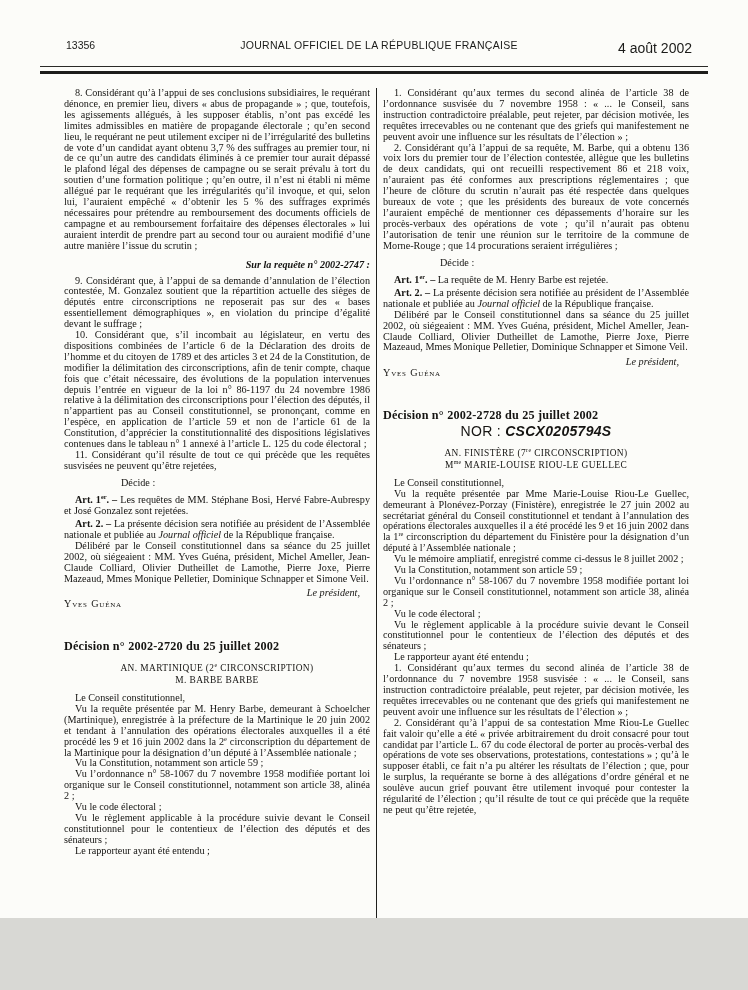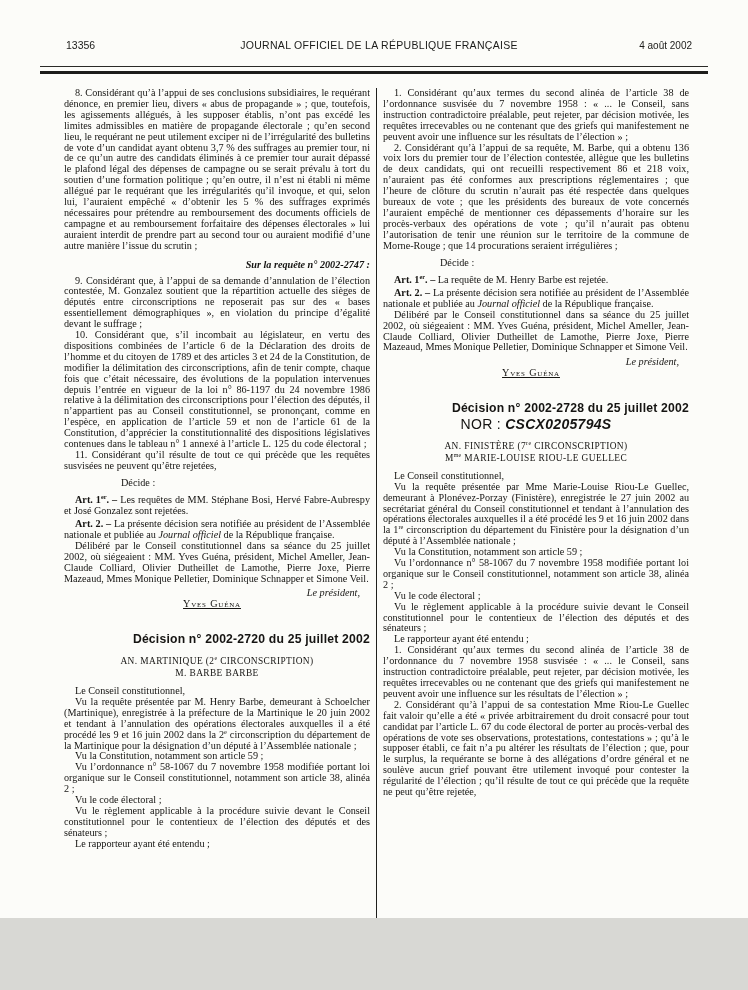--- a/index.html
+++ b/index.html
@@ -3,39 +3,39 @@
 <meta charset="utf-8">
 <style>
   html,body{margin:0;padding:0;background:#d8d8d4;}
   .page{position:relative;width:748px;height:918px;background:#fcfcf9;color:#151412;
         font-family:"Liberation Serif","DejaVu Serif",serif;overflow:hidden;margin:0 auto;}
   
   .header{position:absolute;top:39px;left:66px;right:56px;height:16px;
           font-family:"Liberation Sans","DejaVu Sans",sans-serif;font-size:10.5px;color:#1b1b19;}
   .hdr-page{position:absolute;left:0;top:0;}
   .hdr-title{position:absolute;left:0;right:0;top:0;text-align:center;letter-spacing:0.3px;}
-  .hdr-date{position:absolute;right:0;top:1px;font-size:10px;text-align:right;}
+  .hdr-date{position:absolute;right:0;top:1px;font-size:14px;text-align:right;}
   .rule-thin{position:absolute;top:66px;left:40px;right:40px;height:1px;background:#2a2a28;}
   .rule-thick{position:absolute;top:71px;left:40px;right:40px;height:2.5px;background:#1d1d1b;}
   
   .cols{position:absolute;top:88px;left:64px;right:58px;display:flex;}
   .col{width:306px;font-size:10.2px;line-height:10.9px;text-align:justify;}
   .col-gap{width:13px;position:relative;flex:none;}
   .divider{position:absolute;left:6px;top:0;width:1px;height:874px;background:#1f1f1d;}
   
   .blk{margin:0;}
   .para{text-indent:11px;}
   .art{text-indent:11px;margin-top:2.5px;}
   .decide{margin:6px 0 6px 57px;}
   .italic-head{margin:8px 0 5px 43px;font-style:italic;text-align:right;font-weight:bold;}
   .sig-role{text-align:right;font-style:italic;margin-top:4px;padding-right:10px;}
-  .sig-name{text-align:center;padding-right:10px;margin-bottom:5px;text-decoration:underline;}
+  .sig-name{text-align:left;padding-right:10px;margin-bottom:5px;}
   .sig-name .sc{letter-spacing:0.8px;}
-  .decision-title{font-family:Liberation Sans, sans-serif;font-weight:bold;
-                  font-size:12.2px;text-align:right;text-indent:0;margin:24px 0 5px;letter-spacing:0.2px;}
+  .decision-title{font-family:Liberation Serif, serif;font-weight:bold;
+                  font-size:12.2px;text-align:left;text-indent:0;margin:31px 0 5px;letter-spacing:0.2px;}
   .nor{font-family:"Liberation Sans","DejaVu Sans",sans-serif;font-size:14px;text-align:center;
        margin-bottom:9px;letter-spacing:0.3px;}
   .nor .i{font-weight:bold;}
   .subh1{text-align:center;font-size:9.4px;margin-top:11px;letter-spacing:0.4px;}
   .subh2{text-align:center;font-size:9.4px;margin:1px 0 7px;letter-spacing:0.4px;}
   
   .b{font-weight:bold;}
   .i{font-style:italic;}
   .sc{font-variant:small-caps;letter-spacing:0.6px;}
   .sup{vertical-align:super;font-size:0.62em;line-height:0;}
@@ -87,20 +87,21 @@
         <div class="blk art"><span class="b">Art. 2. – </span><span>La présente décision sera notifiée au président de l’Assemblée nationale et publiée au </span><span class="i">Journal officiel</span><span> de la République française.</span></div>
         <div class="blk para"><span>Délibéré par le Conseil constitutionnel dans sa séance du 25 juillet 2002, où siégeaient : MM. Yves Guéna, président, Michel Ameller, Jean-Claude Colliard, Olivier Dutheillet de Lamothe, Pierre Joxe, Pierre Mazeaud, Mmes Monique Pelletier, Dominique Schnapper et Simone Veil.</span></div>
         <div class="blk sig-role"><span class="i">Le président,</span></div>
         <div class="blk sig-name"><span class="sc">Yves Guéna</span></div>
         <div class="blk decision-title"><span>Décision n° 2002-2728 du 25 juillet 2002</span></div>
         <div class="blk nor"><span>NOR : </span><span class="i">CSCX0205794S</span></div>
         <div class="blk subh1"><span>AN. FINISTÈRE (7</span><span class="sup">re</span><span> CIRCONSCRIPTION)</span></div>
         <div class="blk subh2"><span>M</span><span class="sup">me</span><span> MARIE-LOUISE RIOU-LE GUELLEC</span></div>
         <div class="blk para"><span>Le Conseil constitutionnel,</span></div>
         <div class="blk para"><span>Vu la requête présentée par Mme Marie-Louise Riou-Le Guellec, demeurant à Plonévez-Porzay (Finistère), enregistrée le 27 juin 2002 au secrétariat général du Conseil constitutionnel et tendant à l’annulation des opérations électorales auxquelles il a été procédé les 9 et 16 juin 2002 dans la 1</span><span class="sup">re</span><span> circonscription du département du Finistère pour la désignation d’un député à l’Assemblée nationale ;</span></div>
+        <div class="blk para"><span>Vu le mémoire ampliatif, enregistré comme ci-dessus le 8 juillet 2002 ;</span></div>
         <div class="blk para"><span>Vu la Constitution, notamment son article 59 ;</span></div>
         <div class="blk para"><span>Vu l’ordonnance n° 58-1067 du 7 novembre 1958 modifiée portant loi organique sur le Conseil constitutionnel, notamment son article 38, alinéa 2 ;</span></div>
         <div class="blk para"><span>Vu le code électoral ;</span></div>
         <div class="blk para"><span>Vu le règlement applicable à la procédure suivie devant le Conseil constitutionnel pour le contentieux de l’élection des députés et des sénateurs ;</span></div>
         <div class="blk para"><span>Le rapporteur ayant été entendu ;</span></div>
         <div class="blk para"><span>1. Considérant qu’aux termes du second alinéa de l’article 38 de l’ordonnance du 7 novembre 1958 susvisée : « ... le Conseil, sans instruction contradictoire préalable, peut rejeter, par décision motivée, les requêtes irrecevables ou ne contenant que des griefs qui manifestement ne peuvent avoir une influence sur les résultats de l’élection » ;</span></div>
         <div class="blk para"><span>2. Considérant qu’à l’appui de sa contestation Mme Riou-Le Guellec fait valoir qu’elle a été « privée arbitrairement du droit consacré pour tout candidat par l’article L. 67 du code électoral de porter au procès-verbal des opérations de vote ses observations, protestations, contestations » ; qu’à le supposer établi, ce fait n’a pu altérer les résultats de l’élection ; que, pour le surplus, la requérante se borne à des allégations d’ordre général et ne soulève aucun grief pouvant être utilement invoqué pour contester la régularité de l’élection ; qu’il résulte de tout ce qui précède que la requête ne peut qu’être rejetée,</span></div>
       </div>
   </div>
 </div>

